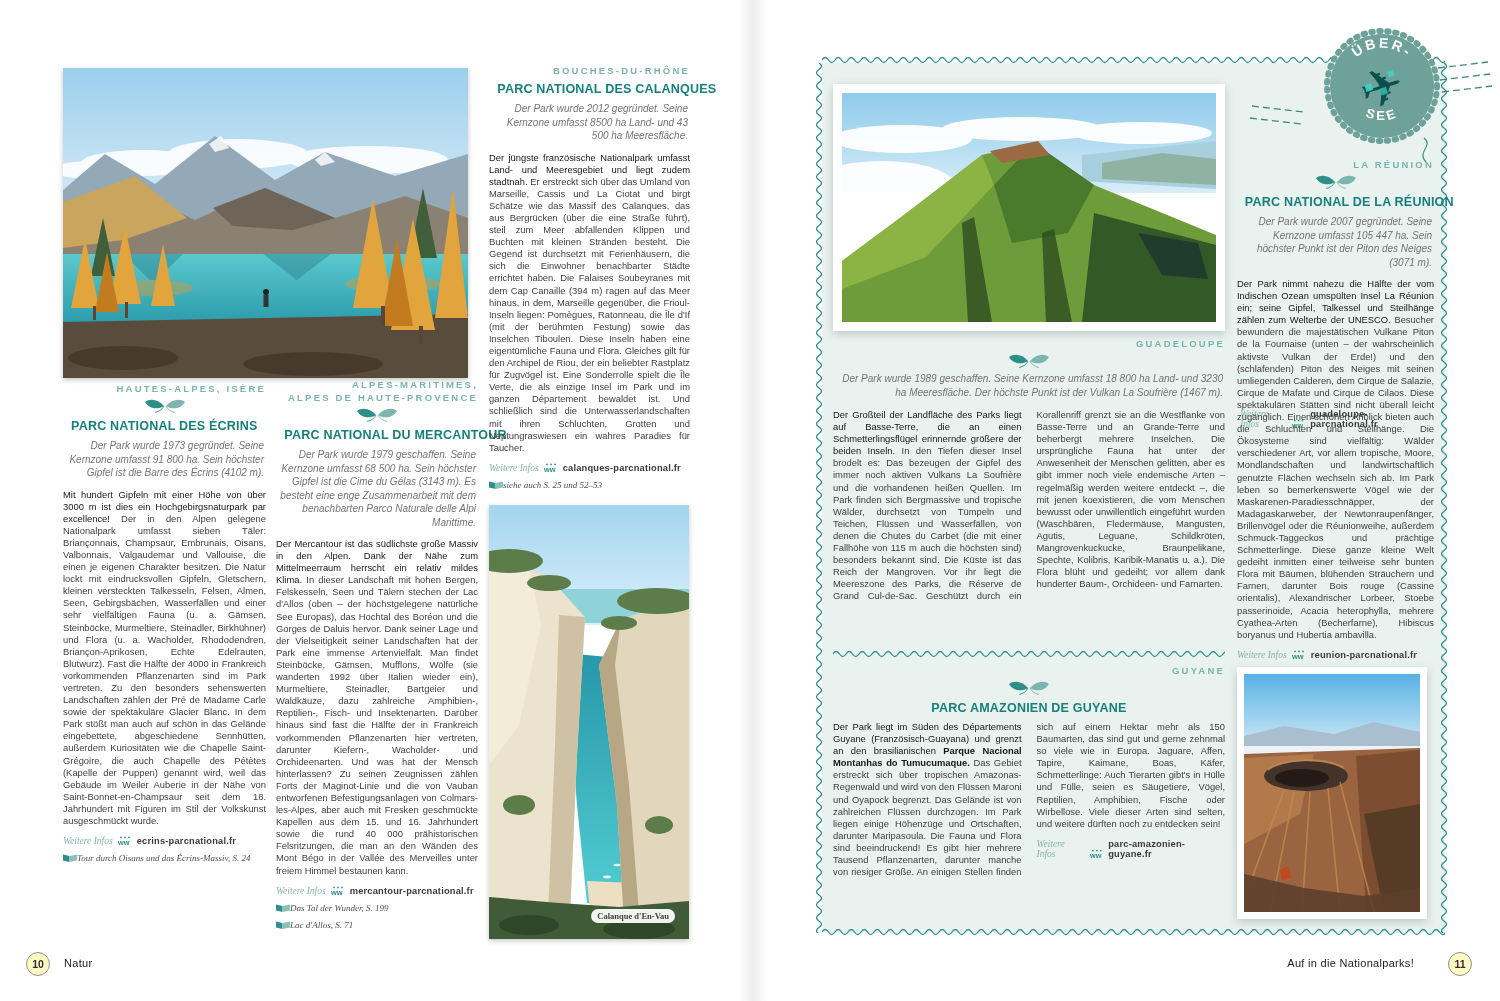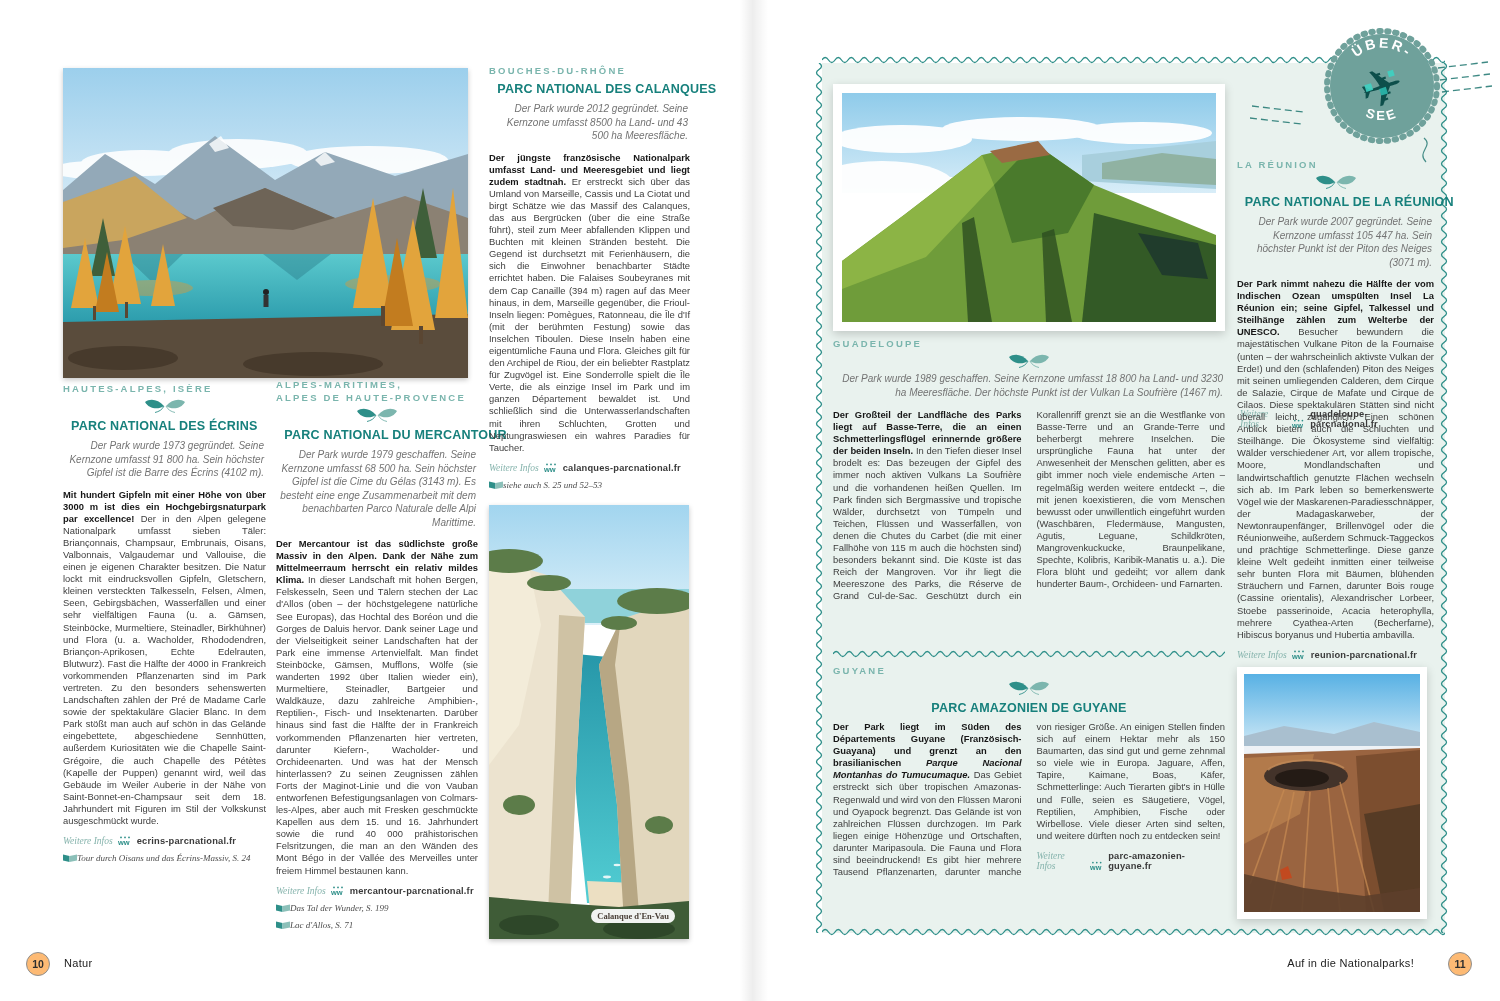--- a/index.html
+++ b/index.html
@@ -4,49 +4,49 @@
 <style>
   html,body{margin:0;padding:0;background:#ffffff;}
   .spread{position:relative;width:1500px;height:1001px;background:#fff;overflow:hidden;
           font-family:"Liberation Sans",sans-serif;}
   .abs{position:absolute;}
   
   .gutter{left:740px;top:0;width:28px;height:1001px;
           background:linear-gradient(90deg,rgba(0,0,0,0) 0%,rgba(0,0,0,.07) 45%,rgba(0,0,0,0) 100%);}
   
   .region{font:700 9.5px "Liberation Sans",sans-serif;letter-spacing:2.2px;color:#7ab5ad;
-          text-align:left;line-height:13px;}
+          text-align:right;line-height:13px;}
   .leaves{display:block;margin:3px auto 3px;}
   .park-title{text-align:center;color:#17807c;margin:3px 0 6px;line-height:16px;}
   .park-title .pt-inner{display:inline-block;transform:scaleX(.93);transform-origin:50% 50%;
           font:700 13.5px "Liberation Sans",sans-serif;letter-spacing:.2px;white-space:nowrap;}
   .intro{font:italic 10px/13.5px "Liberation Sans",sans-serif;color:#737373;text-align:right;
           margin:0 2px 9px;}
   .bodytext{font:9.4px/12.1px "Liberation Sans",sans-serif;color:#3d3d3d;text-align:justify;
           hyphens:auto;}
-  .lead{font-weight:700;color:#161616;}
-  .lead-it{font-weight:700;font-style:italic;color:#161616;}
+  .lead{font-weight:400;color:#161616;}
+  .lead-it{font-weight:700;color:#161616;}
   .infoline{margin-top:9px;display:flex;align-items:flex-end;gap:5px;break-inside:avoid;}
   .infoline .lbl{font:italic 9.5px "Liberation Serif",serif;color:#85b3ac;}
   .infoline .lnk{font:700 9.3px "Liberation Sans",sans-serif;color:#3a3a3a;letter-spacing:.2px;}
   .ref{margin-top:7px;display:flex;align-items:center;gap:0;
        font:italic 9px "Liberation Serif",serif;color:#4e4e4e;}
   .twocol{column-gap:15px;column-count:2;column-fill:auto;}
   
   .photo{position:absolute;overflow:hidden;box-shadow:0 2px 5px rgba(0,0,0,.22);}
   .photo svg{display:block;}
   .framed{background:#fff;box-shadow:0 3px 9px rgba(0,0,0,.18);}
   .caption{position:absolute;right:14px;bottom:16px;background:rgba(255,255,255,.93);
            padding:2px 6px;font:700 8.5px "Liberation Serif",serif;color:#4a4038;border-radius:7px;}
   
   .panel{left:822px;top:63px;width:623px;height:870px;background:#e9f2ee;}
   
   .pagenum{width:22px;height:22px;border:1.2px solid #8f8f8f;border-radius:50%;
            display:flex;align-items:center;justify-content:center;
-           font:600 10.5px "Liberation Sans",sans-serif;color:#2e2e2e;background:#fdba74;}
+           font:600 10.5px "Liberation Sans",sans-serif;color:#2e2e2e;background:#fef9c3;}
   .foot-label{font:400 11px "Liberation Sans",sans-serif;color:#222;letter-spacing:.3px;}
 </style>
 </head>
 <body>
 
 <div class="spread">
 
   <div class="abs gutter"></div>
 
   <div class="photo abs" style="left:63px;top:68px;width:405px;height:310px">

